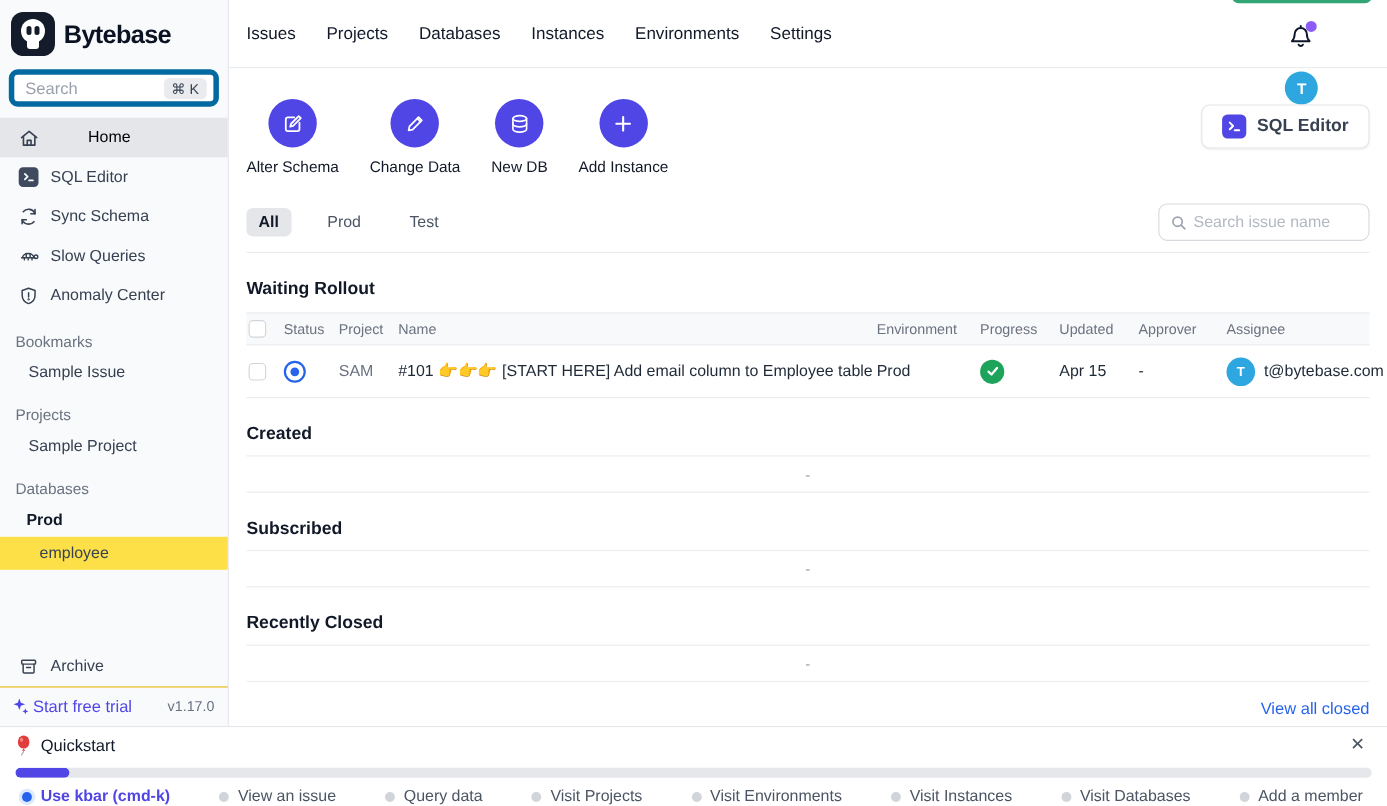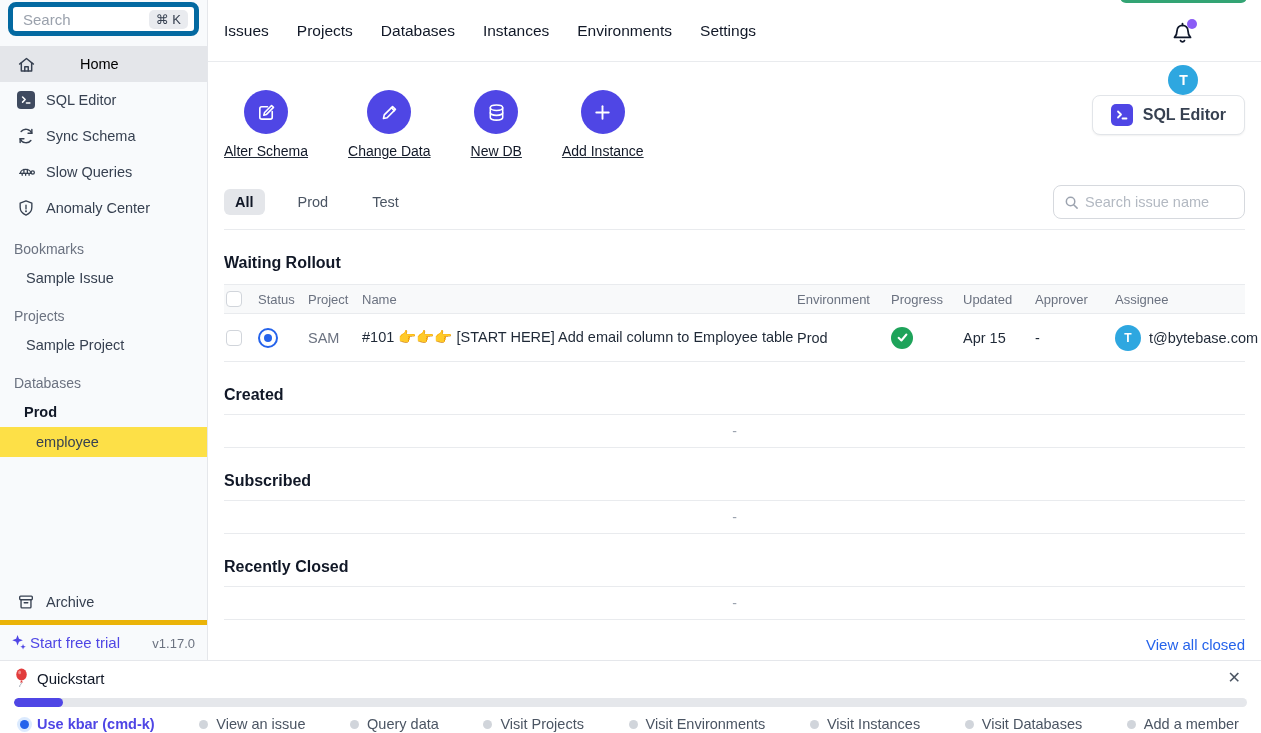--- a/index.html
+++ b/index.html
@@ -17,39 +17,39 @@
   .search-box input::placeholder { color:#9aa1ac; }
   .kbd { background:#e9ebef; border-radius:5px; padding:2px 7px; font-size:13px; color:#374151; white-space:nowrap; }
   .nav-item { display:flex; align-items:center; gap:10px; padding:8px 16px; font-size:14.5px; color:#374151; cursor:pointer; }
   .nav-item.active { background:#e4e6ea; color:#000000;gap:44px; }
   .nav-item .ic { width:20px; height:20px; display:flex; align-items:center; justify-content:center; flex-shrink:0; }
   .section-label { padding:15px 16px 6px 14px; font-size:14px; color:#6b7280; }
   .section-item { padding:7px 16px 7px 26px; font-size:14.5px; color:#374151; cursor:pointer; }
   .section-item.bold { font-weight:700; color:#111827; padding-left:24px; }
   .section-item.sub { padding-left:36px; background:#fde047; }
   .sidebar-spacer { flex:1; }
-  .sidebar-bottom { border-top:5px solid #eab308; display:flex; align-items:flex-end; justify-content:space-between; padding:9px 12px 9px 10px; }
+  .sidebar-bottom { border-top:1px solid #eab308; display:flex; align-items:flex-start; justify-content:space-between; padding:9px 12px 9px 10px; }
   .trial { display:flex; align-items:center; gap:3px; color:#4f46e5; font-size:15px; cursor:pointer; }
   .version { color:#6b7280; font-size:13px; }
 
   
   .main { flex:1; display:flex; flex-direction:column; min-width:0; }
   .topbar { height:62px; display:flex; align-items:center; padding:0 14px 0 16px; border-bottom:1px solid #e9ebee; flex-shrink:0; }
   .topnav { display:flex; gap:28px; }
   .topnav .nav-link { font-size:15.5px; color:#111827; cursor:pointer; }
   .topbar-right { margin-left:auto; display:flex; align-items:center; gap:18px;flex-direction:column; }
   .help-btn { background:#33a474; color:#fff; border:none; border-radius:6px; height:36px; padding:0 14px; font-size:15px; font-weight:700; display:flex; align-items:center; gap:8px; cursor:pointer; font-family:inherit; }
   .bell-wrap { position:relative; cursor:pointer; width:26px; height:26px; }
   .bell-dot { position:absolute; top:-2px; right:-1px; width:10px; height:10px; border-radius:50%; background:#8b5cf6; }
   .avatar { width:30px; height:30px; border-radius:50%; background:#2ea7e0; color:#fff; font-size:14px; font-weight:700; display:flex; align-items:center; justify-content:center; cursor:pointer; }
 
   
   .content { flex:1; padding:0 16px; overflow:hidden; }
   .actions-row { margin-top:28px; display:flex; align-items:flex-start; }
-  .quick-actions { display:flex; gap:40px;text-decoration:underline; }
+  .quick-actions { display:flex; gap:28px; }
   .qa { display:flex; flex-direction:column; align-items:center; gap:9px; cursor:pointer; }
   .qa-circle { width:44px; height:44px; border-radius:50%; background:#4f46e5; display:flex; align-items:center; justify-content:center; }
   .qa-label { font-size:14px; color:#111827; white-space:nowrap; }
   .sql-editor-btn { margin-left:auto; margin-top:5px; background:#fff; border:1px solid #e2e5e9; border-radius:8px; box-shadow:0 1px 2px rgba(0,0,0,.06); height:40px; padding:0 18px; display:flex; align-items:center; gap:10px; font-size:16px; color:#374151; font-weight:600; cursor:pointer; font-family:inherit; }
   .term-badge { width:22px; height:22px; border-radius:5px; background:#4f46e5; display:flex; align-items:center; justify-content:center; }
   .term-badge.dark { background:#3f4a5f; width:18px; height:18px; border-radius:4px; }
 
   .tabs-row { margin-top:26px; display:flex; align-items:center; border-bottom:1px solid #e9ebee; padding-bottom:10px; }
   .tab { font-size:14.5px; color:#4b5563; padding:5px 11px; border-radius:6px; margin-right:22px; cursor:pointer; }
   .tab.active { background:#e4e6ea; color:#111827; font-weight:600; }
@@ -87,20 +87,32 @@
   .qs-step.active .qs-dot { background:#2563eb; box-shadow:0 0 0 3px #dbeafe; }
 
   svg { display:block; }
 </style>
 </head>
 <body>
 
 <div class="app">
 
   <aside class="sidebar">
+    <div class="logo-row">
+      <span>
+        <svg width="40" height="40" viewBox="0 0 44 44">
+          <rect width="44" height="44" rx="12" fill="#141b2a"></rect>
+          <circle cx="22" cy="19" r="12" fill="#fff"></circle>
+          <rect x="16" y="26" width="12" height="11" rx="3" fill="#fff"></rect>
+          <rect x="15.5" y="14" width="5" height="9" rx="2.5" fill="#141b2a"></rect>
+          <rect x="23.5" y="14" width="5" height="9" rx="2.5" fill="#141b2a"></rect>
+        </svg>
+      </span>
+      <span class="logo-text">Bytebase</span>
+    </div>
 
     <div class="search-box">
       <input placeholder="Search" style="">
       <span class="kbd">⌘ K</span>
     </div>
 
     <div class="nav-item active">
       <span class="ic">
         <svg width="19" height="19" viewBox="0 0 22 22" fill="none" stroke="#374151" stroke-width="1.7" stroke-linecap="round" stroke-linejoin="round">
           <path d="M3 10.5 11 4l8 6.5"></path>

